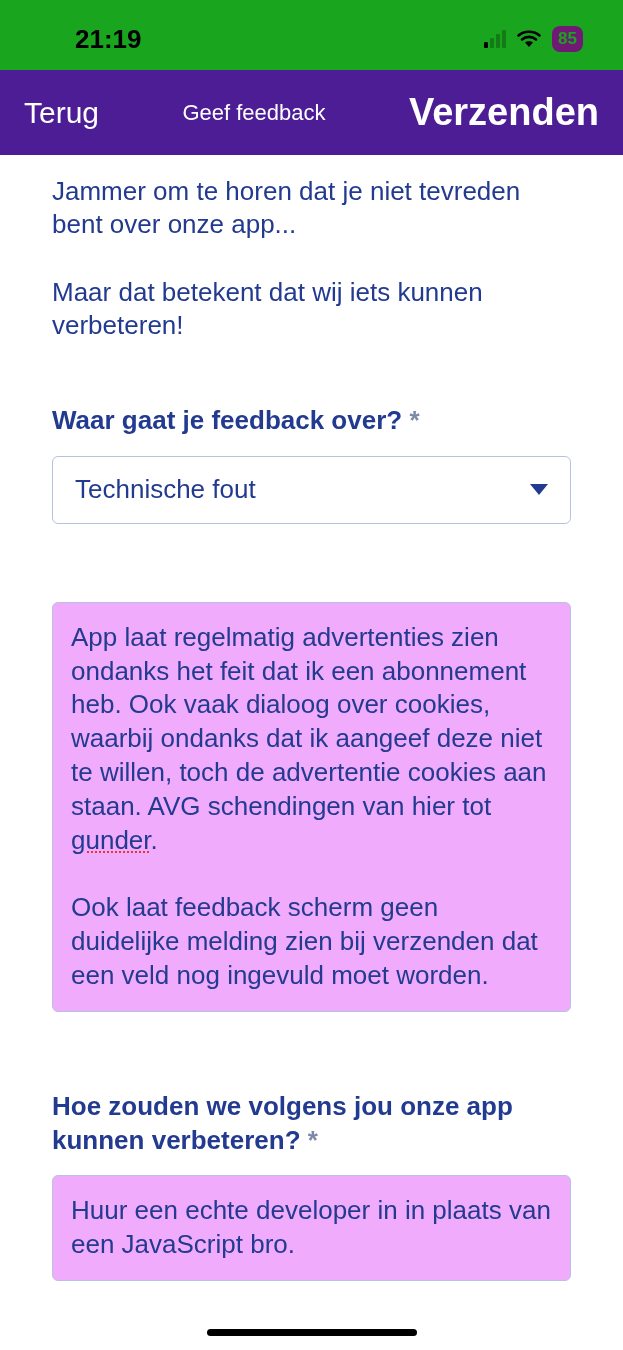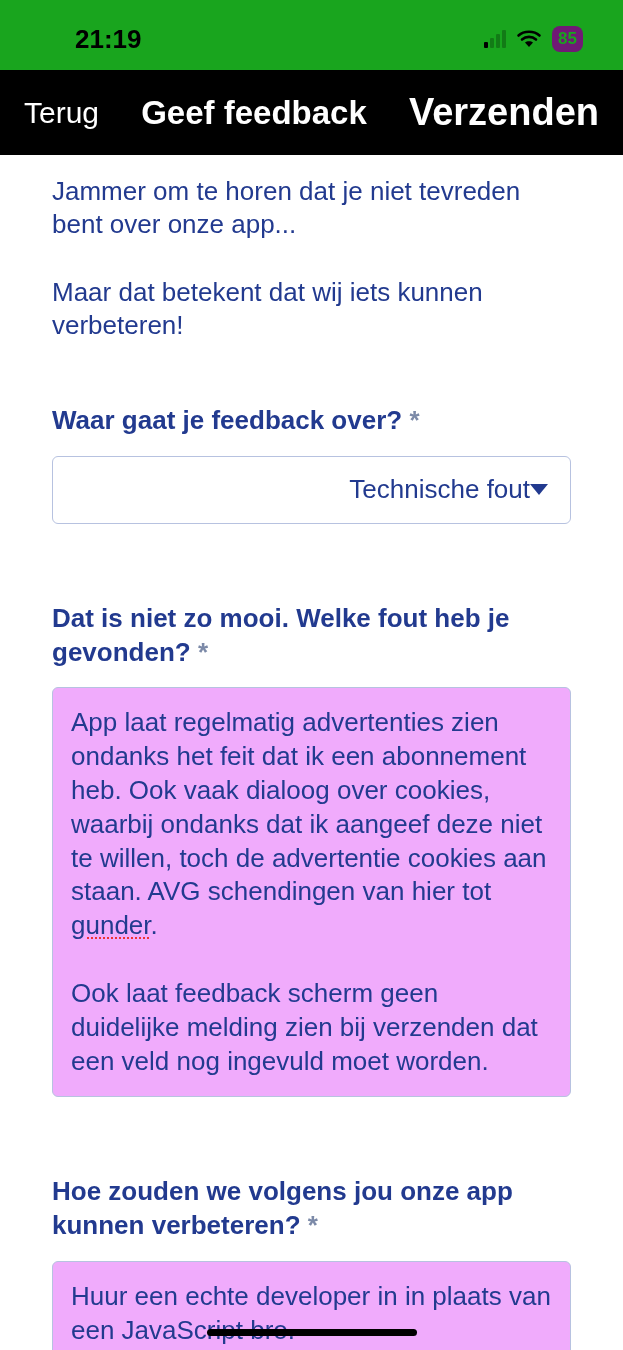--- a/index.html
+++ b/index.html
@@ -7,30 +7,30 @@
   .status-bar { height: 70px; background: #19a51e; display: flex; align-items: center; justify-content: space-between; padding: 8px 40px 0 75px; color: #000; font-size: 26px; font-weight: 600; }
   .status-right { display: flex; align-items: center; gap: 10px; }
   .signal-icon { display: inline-flex; align-items: flex-end; gap: 2px; height: 18px; }
   .signal-icon span { width: 4px; background: rgba(0,0,0,0.25); border-radius: 1px; }
   .signal-icon span:nth-child(1){height:6px; background:#000;}
   .signal-icon span:nth-child(2){height:10px;}
   .signal-icon span:nth-child(3){height:14px;}
   .signal-icon span:nth-child(4){height:18px;}
   .wifi-icon { width:26px; height:20px; }
   .battery { display:inline-flex; align-items:center; background:#701a75; color:#19a51e; font-size:17px; font-weight:700; padding:2px 6px; border-radius:8px; height:26px; }
-  .nav-bar { height: 85px; background: #000000; display: flex; align-items: center; justify-content: space-between; padding: 0 24px; }
+  .nav-bar { height: 85px; background: #4c1d95; display: flex; align-items: center; justify-content: space-between; padding: 0 24px; }
   .nav-back { color: #fff; font-size: 30px; font-weight: 400; }
-  .nav-title { color: #fff; font-size: 33px; font-weight: 700; }
+  .nav-title { color: #fff; font-size: 22px; font-weight: 400; }
   .nav-action { color: #fff; font-size: 38px; font-weight: 700; }
   .content { padding: 20px 52px 0 52px; color: #223a8f; }
   .intro-block { font-size: 26px; line-height: 1.28; font-weight: 400; margin-bottom: 62px; color:#223a8f; }
   .intro-block p { margin-bottom: 34px; }
   .q-label { font-size: 26px; font-weight: 700; color: #223a8f; margin-bottom: 18px; line-height:1.3; }
   .asterisk { color: #7c8aa8; font-weight: 700; }
-  .select-box { width: 100%; border: 1px solid #b7c2e0; border-radius: 6px; height: 68px; display: flex; align-items: center; justify-content: flex-end; padding: 0 22px; font-size: 26px; color:#223a8f; margin-bottom: 78px; background:#fff; }
+  .select-box { width: 100%; border: 1px solid #b7c2e0; border-radius: 6px; height: 68px; display: flex; align-items: center; justify-content: space-between; padding: 0 22px; font-size: 26px; color:#223a8f; margin-bottom: 78px; background:#fff; }
   .chevron { color:#223a8f; }
   .textarea-box { width:100%; border:1px solid #b7c2e0; border-radius:6px; padding:18px 18px; font-size:26px; color:#223a8f; line-height:1.3; background:#f0abfc; margin-bottom: 78px; font-family: inherit; }
   .textarea-small { margin-bottom: 40px; }
   .misspell { text-decoration: underline dotted #e33; text-decoration-thickness: 2px; text-underline-offset: 3px; }
   .home-indicator { position: absolute; bottom: 14px; left: 50%; transform: translateX(-50%); width: 210px; height: 7px; background: #000; border-radius: 4px; }
   .page { position: relative; width:623px; height:1350px; }
 </style>
 </head>
 <body>
 
@@ -71,24 +71,20 @@
       <span>Waar gaat je feedback over?</span>
       <span class="asterisk">*</span>
     </div>
     <div class="select-box">
       <span>Technische fout</span>
       <svg class="chevron" width="18" height="12" viewBox="0 0 18 12">
         <path d="M0 0 L9 11 L18 0 Z" fill="#223a8f"></path>
       </svg>
     </div>
 
-    <div class="q-label">
-      <span>Dat is niet zo mooi. Welke fout heb je gevonden?</span>
-      <span class="asterisk">*</span>
-    </div>
     <div class="textarea-box">
       <p>
         <span>App laat regelmatig advertenties zien ondanks het feit dat ik een abonnement heb. Ook vaak dialoog over cookies, waarbij ondanks dat ik aangeef deze niet te willen, toch de advertentie cookies aan staan. AVG schendingen van hier tot </span><span class="misspell">gunder</span><span>.</span>
       </p>
       <p style="height:34px"></p>
       <p>Ook laat feedback scherm geen duidelijke melding zien bij verzenden dat een veld nog ingevuld moet worden.</p>
     </div>
 
     <div class="q-label">
       <span>Hoe zouden we volgens jou onze app kunnen verbeteren?</span>

